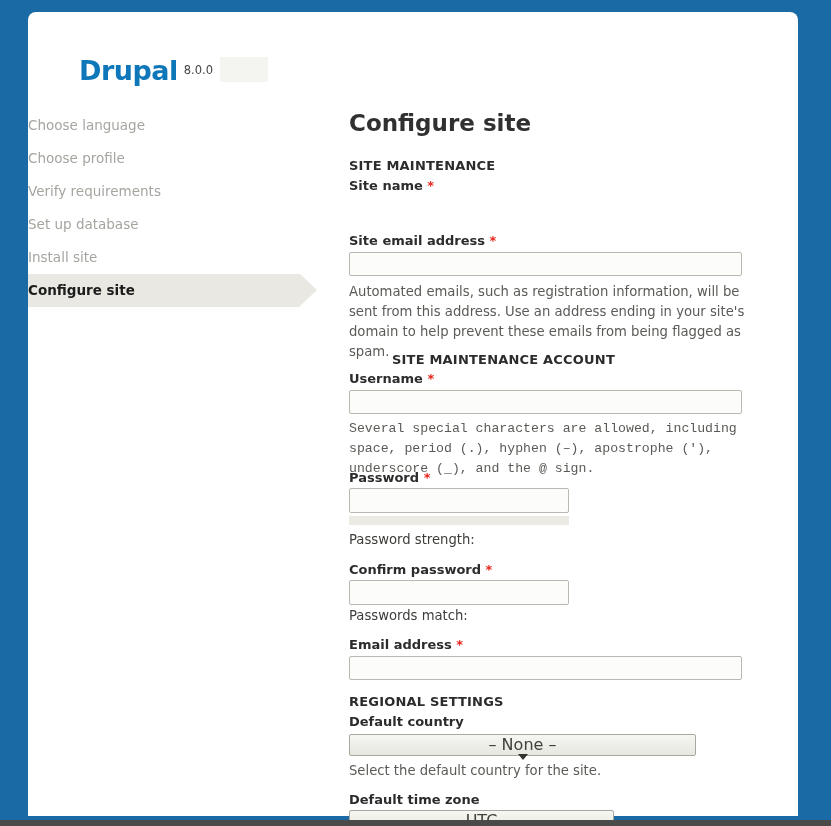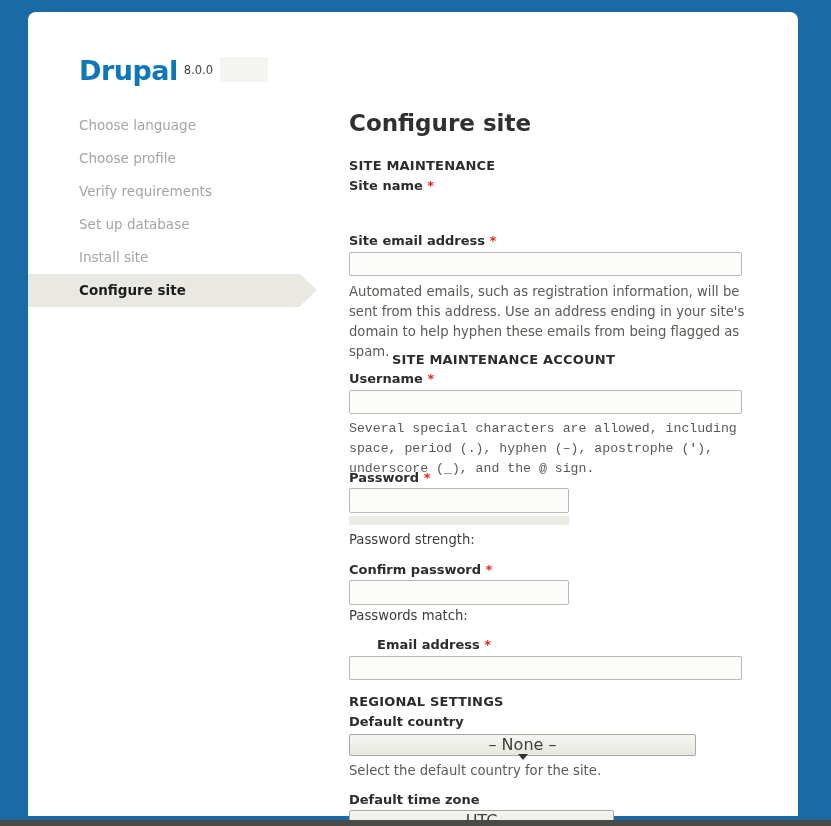--- a/index.html
+++ b/index.html
@@ -27,21 +27,21 @@
     font-size: 11.5px; color: #454545; vertical-align: super;
     margin-left: 6px; font-weight: normal;
   }
   .logo-ghost {
     position: absolute; left: 141px; top: 2px;
     width: 48px; height: 25px; background: #f4f4f1;
   }
   
   .steps { position: absolute; left: 0; top: 97px; width: 272px; list-style: none; }
   .step {
-    height: 33px; line-height: 33px; padding-left: 51px;
+    height: 33px; line-height: 33px; 
     font-size: 13.5px; color: #a5a5a0; white-space: nowrap;
   }
   .step.active {
     background: #e9e8e2; color: #1c1c1c; font-weight: bold; position: relative;
   }
   .step.active::after {
     content: ""; position: absolute; left: 100%; top: 0;
     border-top: 16.5px solid transparent;
     border-bottom: 16.5px solid transparent;
     border-left: 17px solid #e9e8e2;
@@ -94,21 +94,21 @@
   .p-l-user { top: 359px; }
   .p-i-user { top: 378px; }
   .p-h-user { top: 407px; font-family: Liberation Mono, monospace; }
   .p-l-pass { top: 458px; }
   .p-i-pass { top: 476px; }
   .p-bar    { top: 504px; }
   .p-t-str  { top: 520px; }
   .p-l-conf { top: 550px; }
   .p-i-conf { top: 568px; }
   .p-t-match{ top: 596px; }
-  .p-l-email{ top: 625px; margin-left: 28px; }
+  .p-l-email{ top: 625px; }
   .p-i-email{ top: 644px; }
   .p-sec3   { top: 682px; }
   .p-l-ctry { top: 702px; }
   .p-s-ctry { top: 722px; width: 347px; }
   .p-h-ctry { top: 749px; }
   .p-l-tz   { top: 780px; }
   .p-s-tz   { top: 798px; width: 265px; }
 
   .bottom-bar {
     position: absolute; left: 0; bottom: 0;
@@ -141,21 +141,21 @@
   <div class="m fld-label p-l-name">
     <span>Site name</span>
     <span class="req">*</span>
   </div>
 
   <div class="m fld-label p-l-semail">
     <span>Site email address</span>
     <span class="req">*</span>
   </div>
   <input class="m txt p-i-semail" type="text" style="">
-  <div class="m help p-h-semail">Automated emails, such as registration information, will be sent from this address. Use an address ending in your site's domain to help hyphen these emails from being flagged as spam.</div>
+  <div class="m help p-h-semail">Automated emails, such as registration information, will be sent from this address. Use an address ending in your site's domain to help prevent these emails from being flagged as spam.</div>
 
   <div class="m sec-heading p-sec2">SITE MAINTENANCE ACCOUNT</div>
 
   <div class="m fld-label p-l-user">
     <span>Username</span>
     <span class="req">*</span>
   </div>
   <input class="m txt p-i-user" type="text" style="">
   <div class="m help p-h-user">Several special characters are allowed, including space, period (.), hyphen (–), apostrophe ('), underscore (_), and the @ sign.</div>
 

